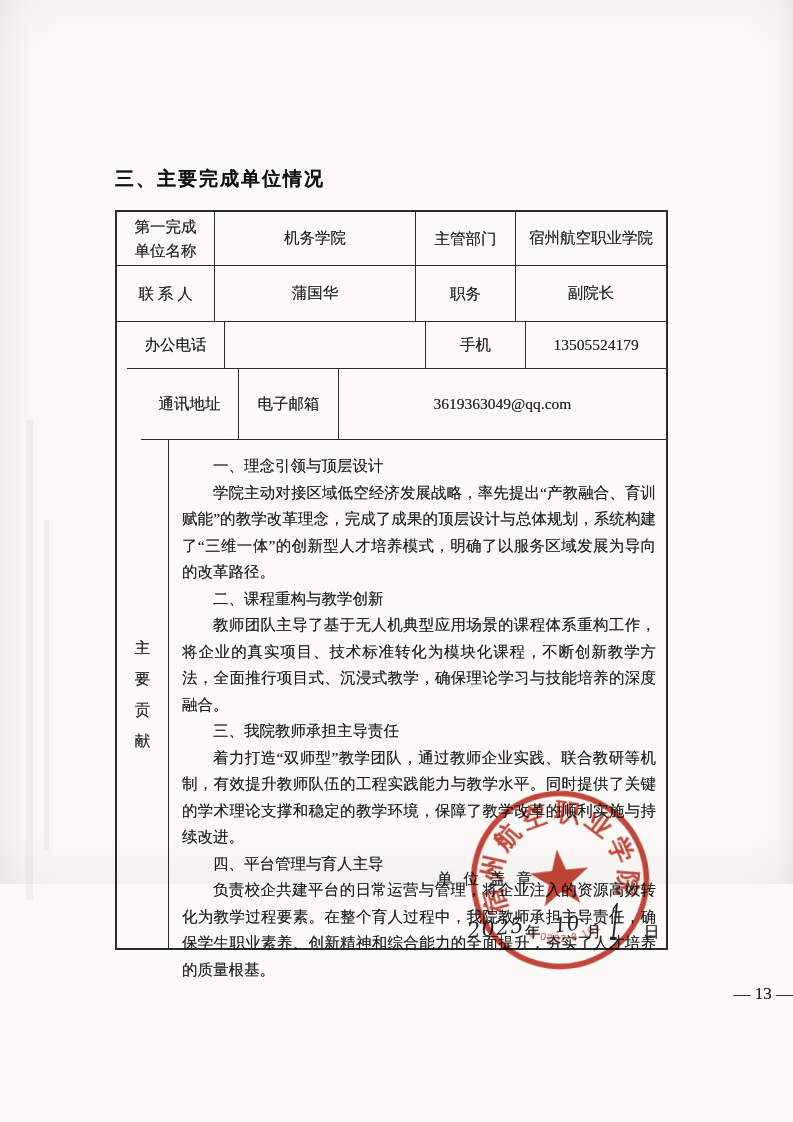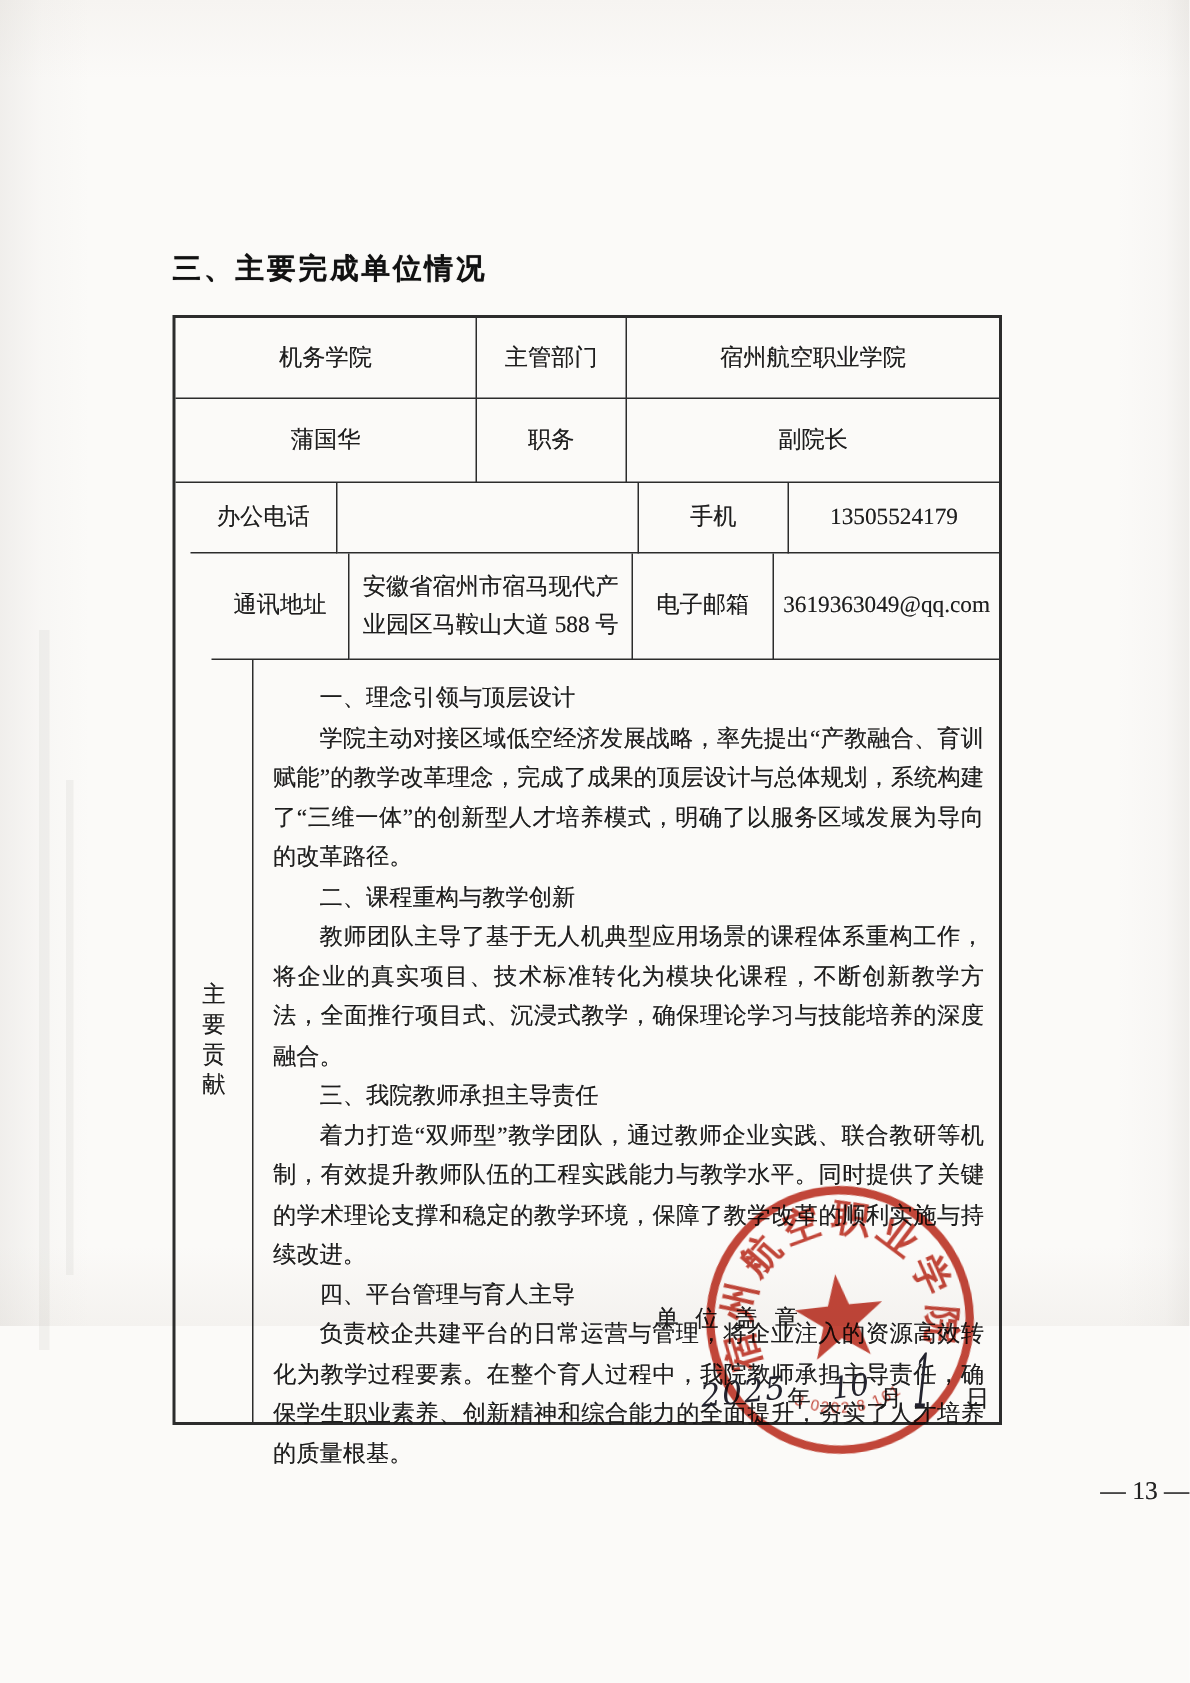--- a/index.html
+++ b/index.html
@@ -50,21 +50,21 @@
   .r3{height:47px;padding-left:10px;}
   .r4{height:71px;padding-left:24px;}
   .r4 .c2 span{line-height:25px;}
 
   .r5{height:508px;display:flex;box-sizing:border-box;}
   .contrib-label{
     width:52px;box-sizing:border-box;border-right:1.5px solid #2c2c2c;
     display:flex;align-items:center;justify-content:center;
   }
   .contrib-label div{
-    width:18px;line-height:20px;word-break:break-all;
+    width:18px;line-height:31px;word-break:break-all;
     font-size:15.5px;text-align:center;letter-spacing:0;
     text-shadow:0 0 .4px rgba(0,0,0,.5);
   }
   .contrib-content{
     flex:1;box-sizing:border-box;padding:13px 10px 0 13px;
     font-size:15.5px;line-height:26.5px;text-align:justify;
     text-shadow:0 0 .4px rgba(0,0,0,.5);
   }
   .contrib-content p{margin:0;text-indent:2em;}
 
@@ -106,32 +106,38 @@
 <div class="page">
 
   <div class="streak" style="left:26px;top:420px;width:7px;height:480px;"></div>
   <div class="streak" style="left:44px;top:520px;width:5px;height:330px;"></div>
 
   <div class="title">三、主要完成单位情况</div>
 
   <div class="info-table">
 
     <div class="trow r1">
+      <div class="cell c1 lbl">
+          <span>第一完成单位名称</span>
+        </div>
       <div class="cell c2">
           <span>机务学院</span>
         </div>
       <div class="cell c3 lbl">
           <span>主管部门</span>
         </div>
       <div class="cell c4">
           <span>宿州航空职业学院</span>
         </div>
     </div>
 
     <div class="trow r2">
+      <div class="cell c1 lbl">
+          <span>联 系 人</span>
+        </div>
       <div class="cell c2">
           <span>蒲国华</span>
         </div>
       <div class="cell c3 lbl">
           <span>职务</span>
         </div>
       <div class="cell c4">
           <span>副院长</span>
         </div>
     </div>
@@ -147,23 +153,20 @@
           <span>手机</span>
         </div>
       <div class="cell c4">
           <span>13505524179</span>
         </div>
     </div>
 
     <div class="trow r4">
       <div class="cell c1 lbl">
           <span>通讯地址</span>
-        </div>
-      <div class="cell c2">
-          <span>安徽省宿州市宿马现代产业园区马鞍山大道 588 号</span>
         </div>
       <div class="cell c3 lbl">
           <span>电子邮箱</span>
         </div>
       <div class="cell c4">
           <span>3619363049@qq.com</span>
         </div>
     </div>
 
     <div class="trow r5">

